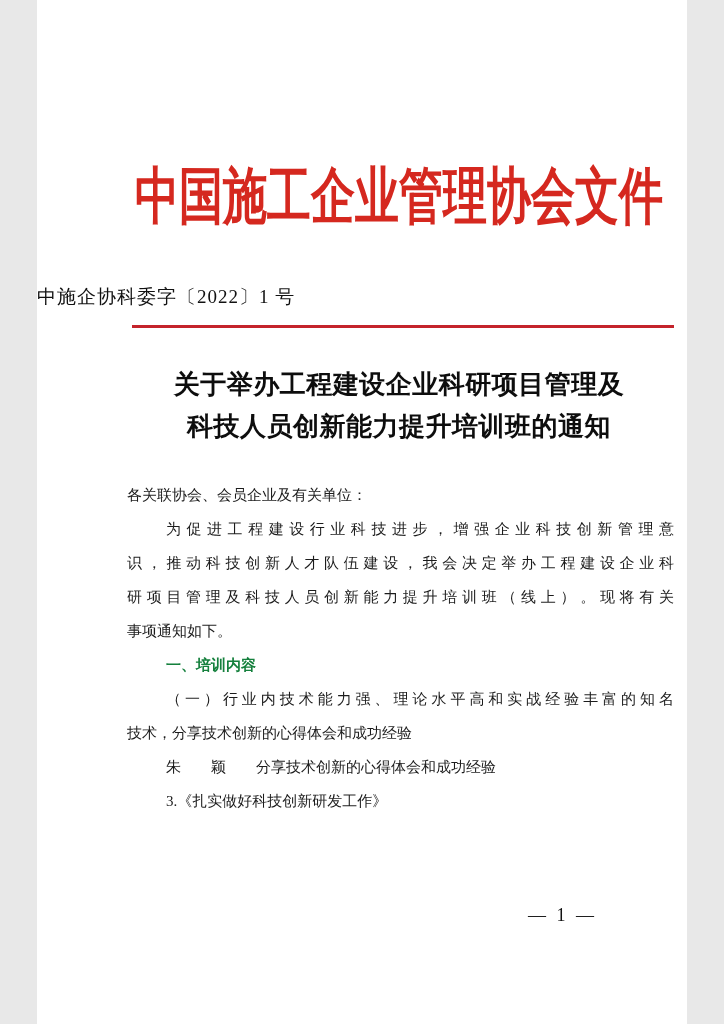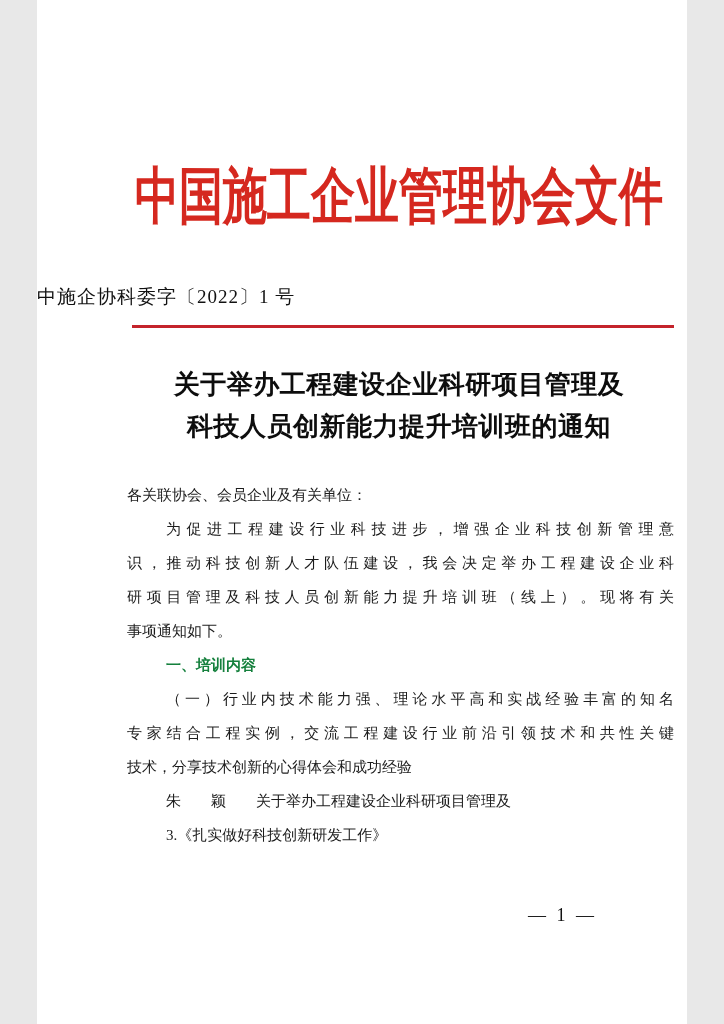--- a/index.html
+++ b/index.html
@@ -98,21 +98,20 @@
   </div>
 
   <div class="body-text">
       <div class="line">各关联协会、会员企业及有关单位：</div>
       <div class="line indent fill">为促进工程建设行业科技进步，增强企业科技创新管理意</div>
       <div class="line fill">识，推动科技创新人才队伍建设，我会决定举办工程建设企业科</div>
       <div class="line fill">研项目管理及科技人员创新能力提升培训班（线上）。现将有关</div>
       <div class="line">事项通知如下。</div>
       <div class="line indent heading">一、培训内容</div>
       <div class="line indent fill">（一）行业内技术能力强、理论水平高和实战经验丰富的知名</div>
-      <div class="line fill">专家结合工程实例，交流工程建设行业前沿引领技术和共性关键</div>
       <div class="line">技术，分享技术创新的心得体会和成功经验</div>
-      <div class="line indent">朱　　颖　　关于举办工程建设企业科研项目管理及</div>
+      <div class="line indent">朱　　颖　　分享技术创新的心得体会和成功经验</div>
       <div class="line indent">3.《扎实做好科技创新研发工作》</div>
     </div>
 
   <div class="page-number">— 1 —</div>
 
 </div>
 
 </body></html>

